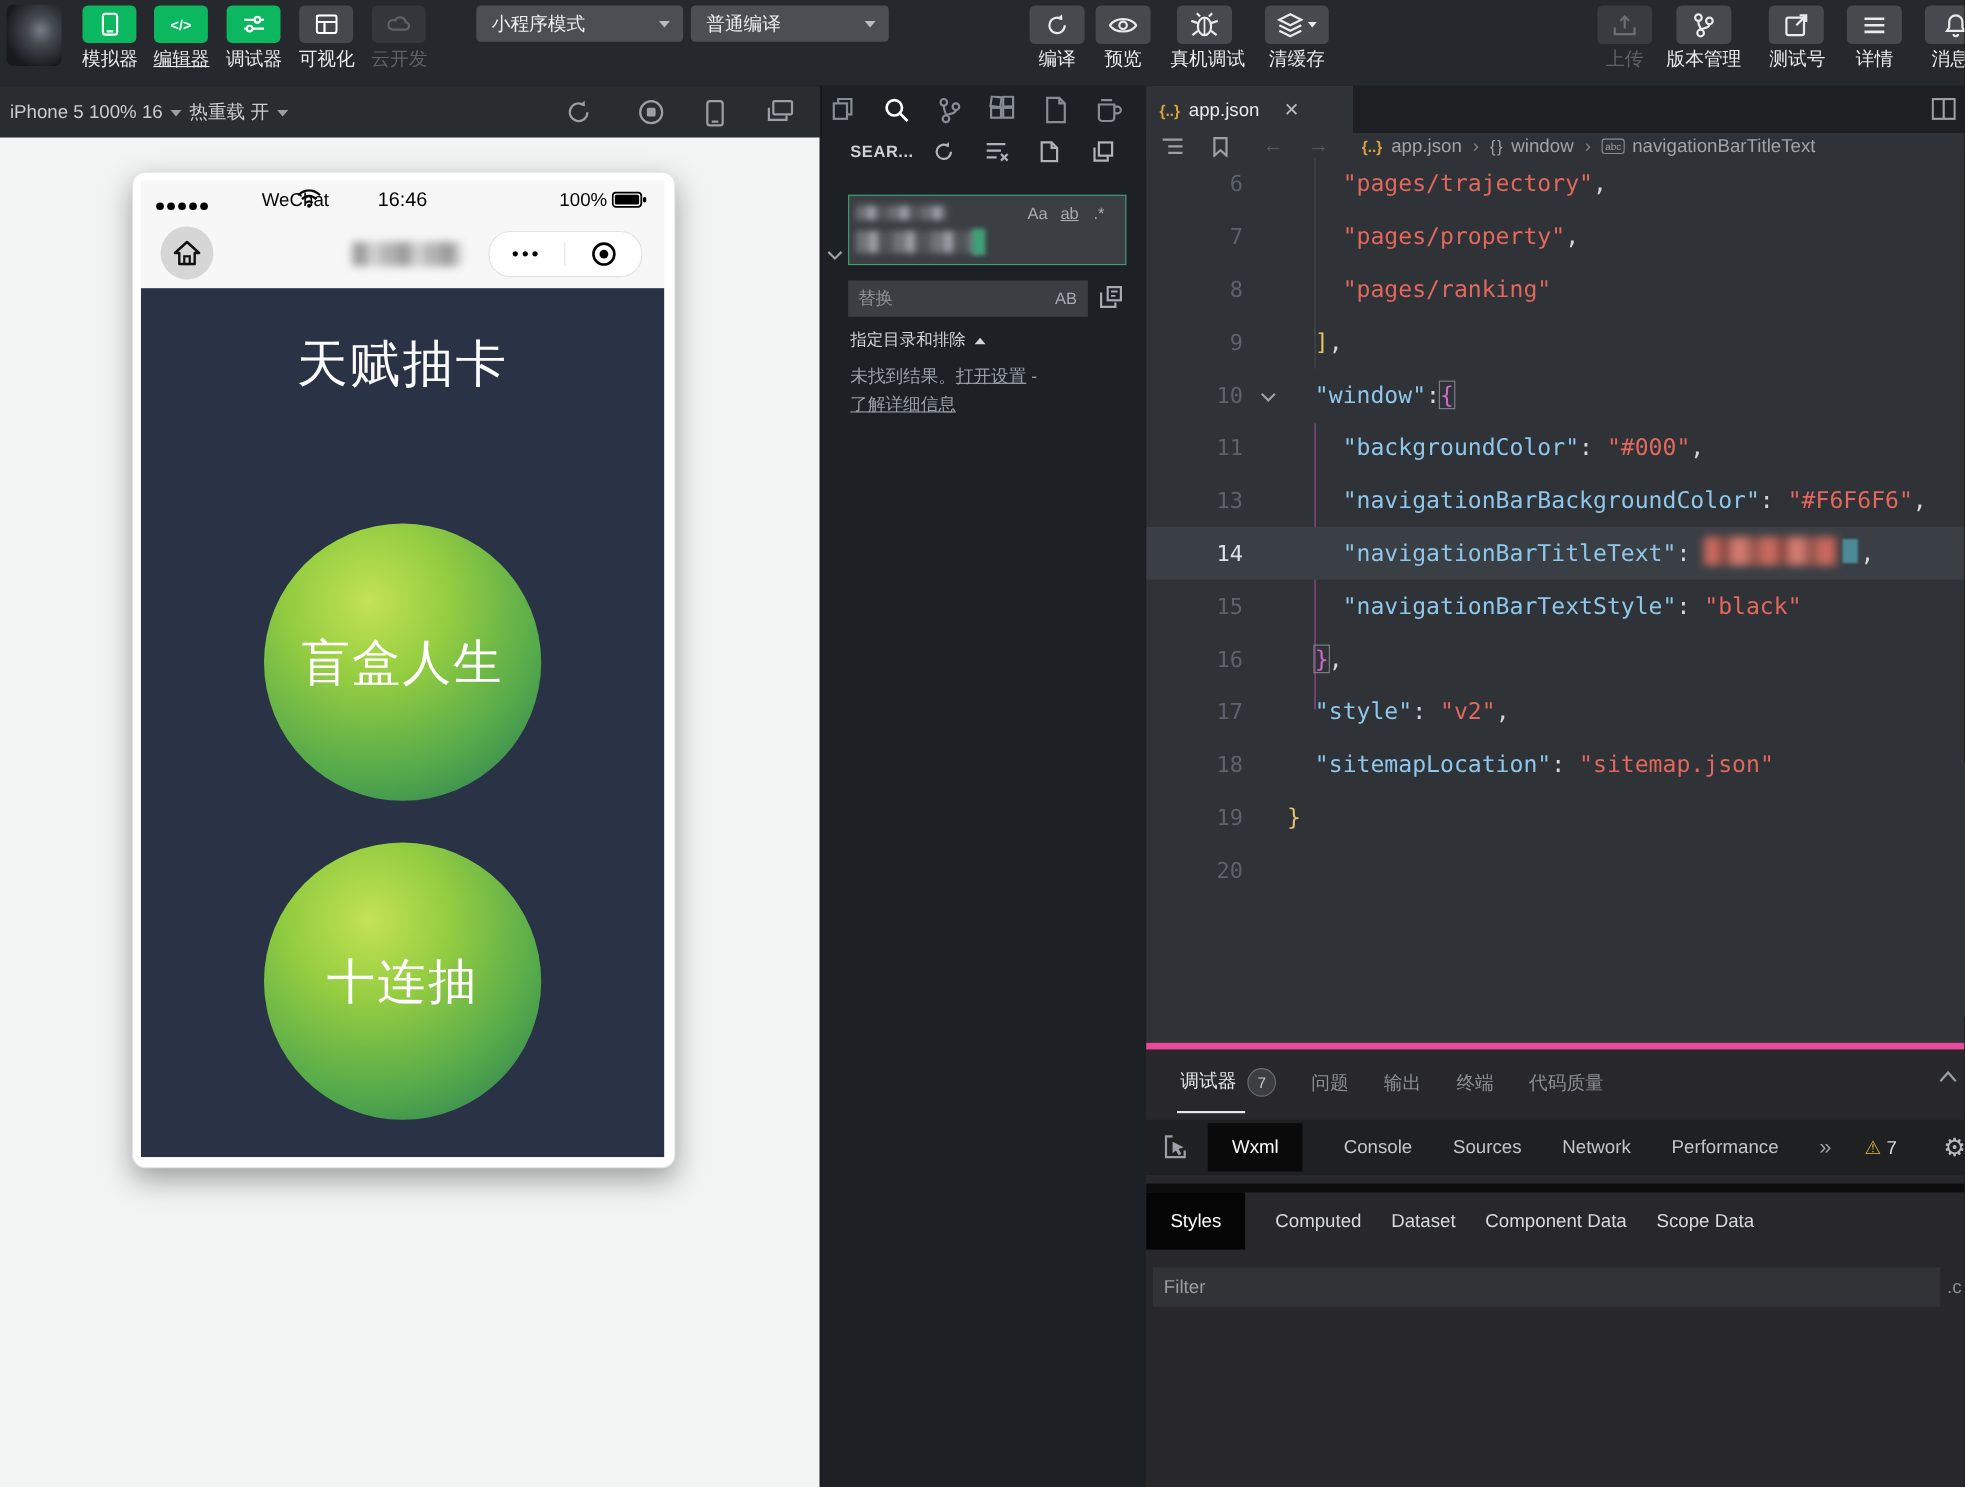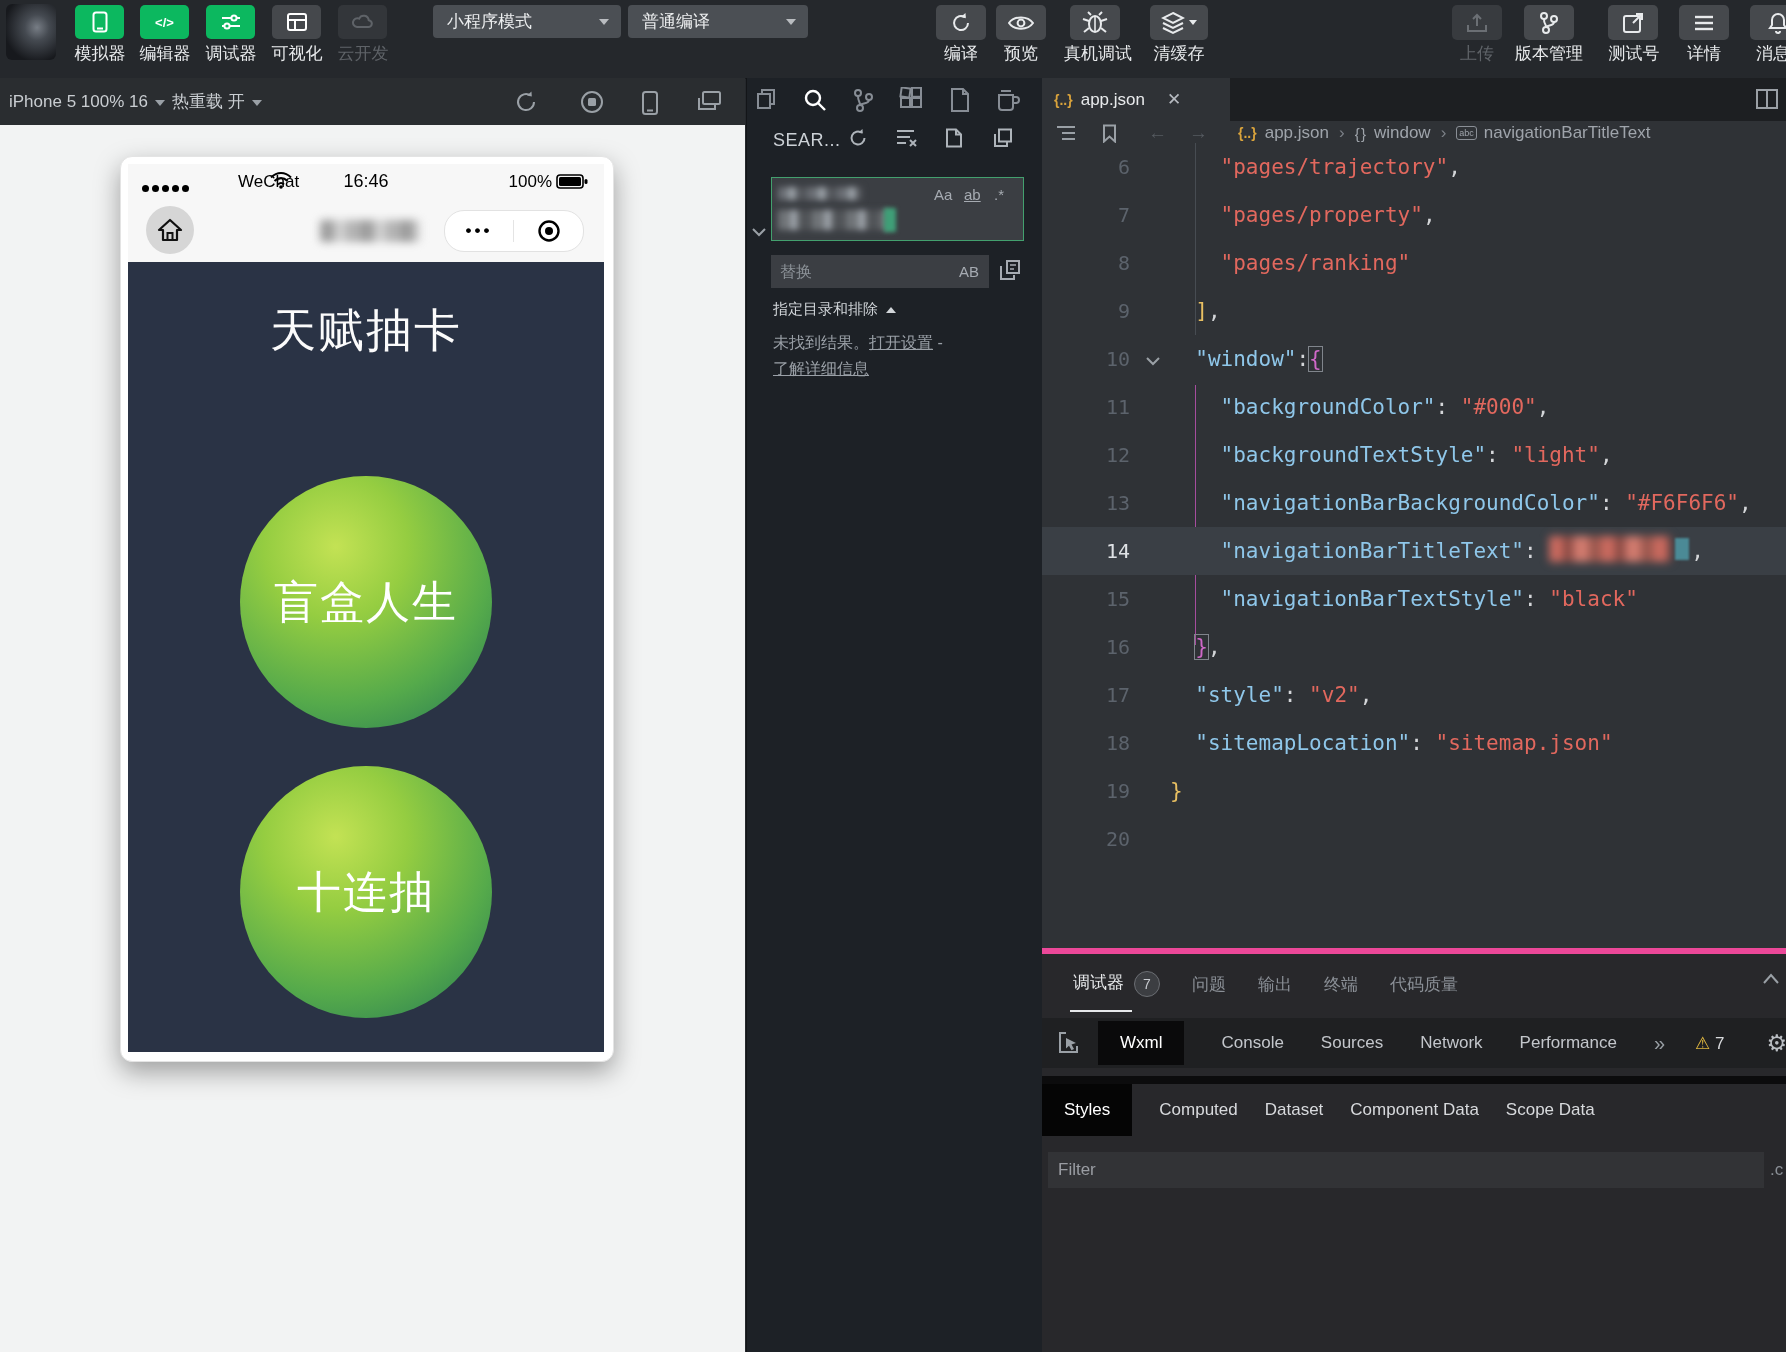--- a/index.html
+++ b/index.html
@@ -42,21 +42,21 @@
   .cap-div{width:1px;height:22px;background:#e4e4e4;}
   #appcontent{position:absolute;left:0;top:98px;width:476px;height:790px;background:#2a3345;}
   .app-title{position:absolute;left:0;top:38px;width:476px;text-align:center;color:#fbfbfb;font-size:46px;letter-spacing:2px;}
   .ball{position:absolute;left:112px;width:252px;height:252px;border-radius:50%;
         background:radial-gradient(circle at 38% 28%,#c3e254 0%,#95cd41 30%,#55aa4b 66%,#2e8252 92%,#27704e 100%);
         display:flex;align-items:center;justify-content:center;color:#fff;font-size:44px;letter-spacing:2px;text-align:center;}
   
   #midpanel{position:absolute;left:746px;top:78px;width:296px;height:1274px;background:#1d2126;border-left:1px solid #131518;border-right:1px solid #101214;}
   .strip-ico{position:absolute;top:9px;width:26px;height:26px;color:#878d95;}
   .strip-ico.active{color:#ffffff;}
-  .srch-ttl{position:absolute;left:26px;top:52px;font-size:18px;color:#ccd1d6;letter-spacing:0.5px;}
+  .srch-ttl{position:absolute;left:26px;top:52px;font-size:15px;color:#ccd1d6;letter-spacing:0.5px;font-weight:bold;}
   .srch-act{position:absolute;top:50px;width:20px;height:20px;color:#aeb4ba;}
   .toggle-chev{position:absolute;left:4px;top:146px;width:16px;height:16px;color:#9aa0a6;}
   .search-box{position:absolute;left:24px;top:99px;width:253px;height:64px;background:#3b3e43;border:1px solid #43a06e;box-sizing:border-box;}
   .blur1{position:absolute;left:6px;top:9px;width:84px;height:13px;background:repeating-linear-gradient(90deg,#6c7076 0 10px,#9aa0a6 10px 18px,#55585d 18px 30px);filter:blur(3px);}
   .blur2{position:absolute;left:6px;top:32px;width:112px;height:20px;background:repeating-linear-gradient(90deg,#707478 0 12px,#9aa0a6 12px 20px,#515458 20px 34px);filter:blur(3px);}
   .blur2g{position:absolute;left:112px;top:30px;width:12px;height:24px;background:#3f9f77;filter:blur(2px);}
   .inbox-ico{position:absolute;top:8px;font-size:15px;color:#a6abb2;}
   .replace-box{position:absolute;left:24px;top:177px;width:218px;height:33px;background:#3b3e43;color:#8b9197;font-size:16px;line-height:33px;padding-left:9px;box-sizing:border-box;}
   .replace-all{position:absolute;left:252px;top:181px;width:22px;height:22px;color:#a6abb2;}
   .dir-row{position:absolute;left:26px;top:222px;font-size:15px;color:#d2d6da;}
@@ -121,21 +121,21 @@
             <rect x="1.5" y="1.5" width="13" height="19" rx="2.5" fill="none" stroke="#fff" stroke-width="2"></rect>
             <line x1="5" y1="17.5" x2="11" y2="17.5" stroke="#fff" stroke-width="2"></line>
           </svg>
         </span>
     </div>
     <div class="tb-label" style="left:61px;width:78px;">模拟器</div>
 
     <div class="tb-btn tb-green" style="left:140px;">
       <span style="color:#fff;font-size:13px;font-weight:bold;">&lt;/&gt;</span>
     </div>
-    <div class="tb-label" style="left:126px;width:78px;">编辑器</div>
+    <div class="tb-label" style="left:126px;width:78px;text-decoration:underline;">编辑器</div>
 
     <div class="tb-btn tb-green" style="left:206px;">
       <span>
           <svg width="20" height="16" viewBox="0 0 20 16">
             <line x1="1" y1="4" x2="19" y2="4" stroke="#fff" stroke-width="2"></line>
             <circle cx="13" cy="4" r="2.6" fill="#0cb85f" stroke="#fff" stroke-width="2"></circle>
             <line x1="1" y1="12" x2="19" y2="12" stroke="#fff" stroke-width="2"></line>
             <circle cx="6" cy="12" r="2.6" fill="#0cb85f" stroke="#fff" stroke-width="2"></circle>
           </svg>
         </span>
@@ -516,21 +516,20 @@
       <div class="guide" style="left:153px;top:242px;height:260px;background:#a64d9e;"></div>
       <div id="code-lines">
           <div class="cl"><span class="num">6</span><span class="src">    <span class="tok-str">"pages/trajectory"</span><span class="tok-pun">,</span></span></div>
           <div class="cl"><span class="num">7</span><span class="src">    <span class="tok-str">"pages/property"</span><span class="tok-pun">,</span></span></div>
           <div class="cl"><span class="num">8</span><span class="src">    <span class="tok-str">"pages/ranking"</span></span></div>
           <div class="cl"><span class="num">9</span><span class="src">  <span class="tok-bry">]</span><span class="tok-pun">,</span></span></div>
           <div class="cl"><span class="num">10</span><span class="fold"><svg width="14" height="10" viewBox="0 0 14 10" style="display:inline;margin-left:8px;">
                 <path d="M1 2 L7 8 L13 2" fill="none" stroke="#9aa0a6" stroke-width="2"></path>
               </svg></span><span class="src">  <span class="tok-key">"window"</span><span class="tok-pun">:</span><span class="tok-brm tok-box">{</span></span></div>
           <div class="cl"><span class="num">11</span><span class="src">    <span class="tok-key">"backgroundColor"</span><span class="tok-pun">: </span><span class="tok-str">"#000"</span><span class="tok-pun">,</span></span></div>
-          <div class="cl"><span class="num">12</span><span class="src">    <span class="tok-key">"backgroundTextStyle"</span><span class="tok-pun">: </span><span class="tok-str">"light"</span><span class="tok-pun">,</span></span></div>
           <div class="cl"><span class="num">13</span><span class="src">    <span class="tok-key">"navigationBarBackgroundColor"</span><span class="tok-pun">: </span><span class="tok-str">"#F6F6F6"</span><span class="tok-pun">,</span></span></div>
           <div class="cl cur"><span class="num">14</span><span class="src">    <span class="tok-key">"navigationBarTitleText"</span><span class="tok-pun">: </span><span class="tok-redact"></span><span class="tok-redact-end"></span><span class="tok-pun">,</span></span></div>
           <div class="cl"><span class="num">15</span><span class="src">    <span class="tok-key">"navigationBarTextStyle"</span><span class="tok-pun">: </span><span class="tok-str">"black"</span></span></div>
           <div class="cl"><span class="num">16</span><span class="src">  <span class="tok-brm tok-box">}</span><span class="tok-pun">,</span></span></div>
           <div class="cl"><span class="num">17</span><span class="src">  <span class="tok-key">"style"</span><span class="tok-pun">: </span><span class="tok-str">"v2"</span><span class="tok-pun">,</span></span></div>
           <div class="cl"><span class="num">18</span><span class="src">  <span class="tok-key">"sitemapLocation"</span><span class="tok-pun">: </span><span class="tok-str">"sitemap.json"</span></span></div>
           <div class="cl"><span class="num">19</span><span class="src"><span class="tok-bry">}</span></span></div>
           <div class="cl"><span class="num">20</span><span class="src"></span></div>
         </div>
     </div>

